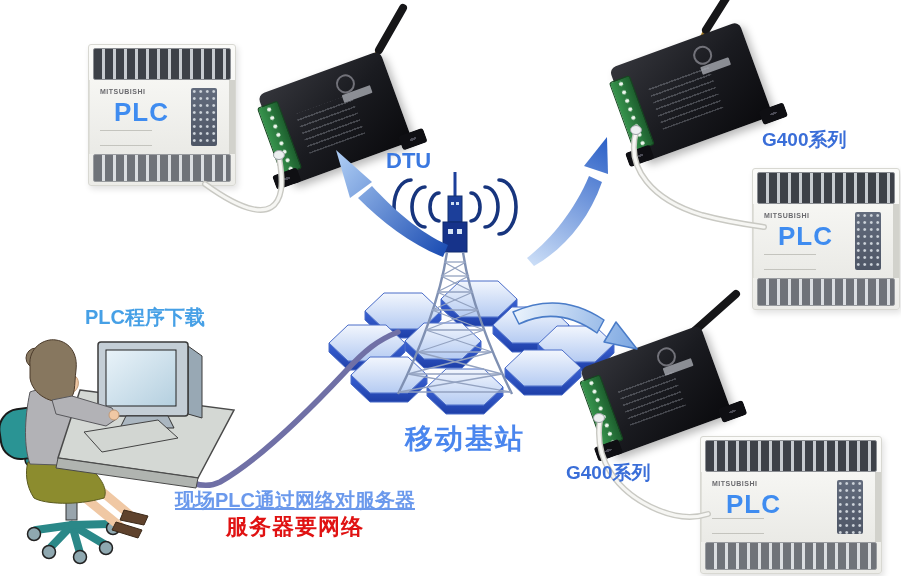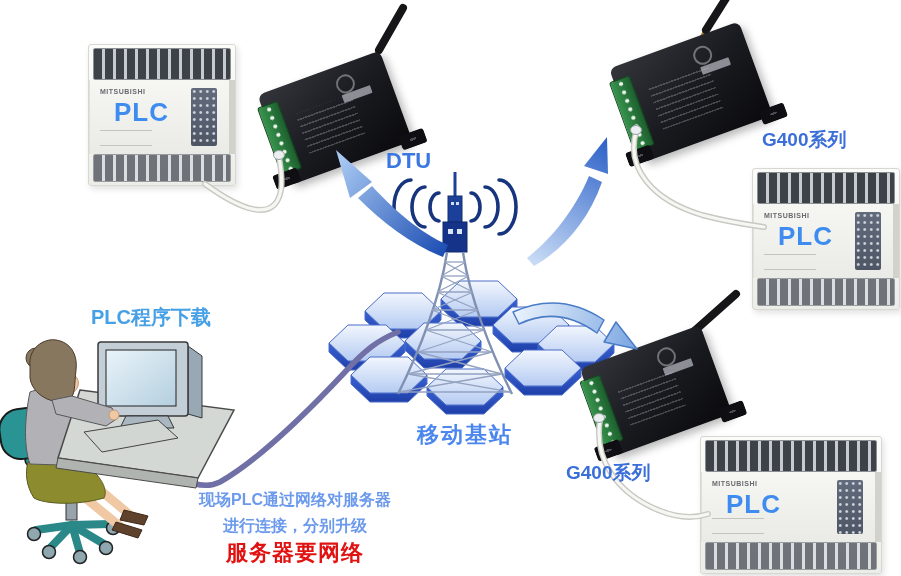--- a/index.html
+++ b/index.html
@@ -42,24 +42,24 @@
   .dtu-strip{position:absolute;right:16%;top:30%;width:30px;height:8px;background:#c9cdd4;opacity:.65;border-radius:1px;}
   .dtu-tab{position:absolute;width:26px;height:15px;background:#0f0f13;border-radius:3px;
        background-image:radial-gradient(ellipse 6px 2px at 50% 50%,#4a4a54 60%,#0f0f13 61%);}
   .dtu-tab.t1{left:-14px;bottom:0px;} .dtu-tab.t2{right:-14px;bottom:-6px;}
 
   
   .lbl{position:absolute;z-index:3;font-weight:bold;white-space:nowrap;}
   .lbl-dtu{left:386px;top:148px;font-size:22px;color:#3a78e0;}
   .lbl-g400t{left:762px;top:127px;font-size:19px;color:#3a6ed8;}
   .lbl-g400b{left:566px;top:460px;font-size:19px;color:#3a6ed8;}
-  .lbl-station{left:395px;top:420px;width:140px;text-align:center;font-size:22px;color:#4a86ee;letter-spacing:2px;}
-  .lbl-download{left:66px;top:304px;width:170px;text-align:center;font-size:20px;color:#46a0e6;}
+  .lbl-station{left:395px;top:420px;width:140px;text-align:center;font-size:28px;color:#4a86ee;letter-spacing:2px;}
+  .lbl-download{left:60px;top:304px;width:170px;text-align:center;font-size:20px;color:#46a0e6;}
   .caption{position:absolute;z-index:3;left:120px;top:487px;width:350px;text-align:center;font-weight:bold;}
-  .caption .c-blue{font-size:16px;line-height:26px;color:#6b99ec;}
+  .caption .c-blue{font-size:20px;line-height:26px;color:#6b99ec;text-decoration:underline;}
   .caption .c-red{font-size:22px;line-height:28px;color:#e01212;letter-spacing:1px;}
 </style>
 </head>
 <body>
 
 <div class="scene">
 
   <svg id="bg" class="layer" width="901" height="576" viewBox="0 0 901 576">
     <defs>
       <linearGradient id="hexTopG" x1="0" y1="0" x2="0" y2="1">
@@ -335,17 +335,16 @@
   </svg>
 
   <div class="lbl lbl-download">PLC程序下载</div>
   <div class="lbl lbl-dtu">DTU</div>
   <div class="lbl lbl-g400t">G400系列</div>
   <div class="lbl lbl-g400b">G400系列</div>
   <div class="lbl lbl-station">移动基站</div>
 
   <div class="caption">
     <div class="c-blue">现场PLC通过网络对服务器</div>
-    <div class="c-blue">进行连接，分别升级</div>
     <div class="c-red">服务器要网络</div>
   </div>
 
 </div>
 
 </body></html>

